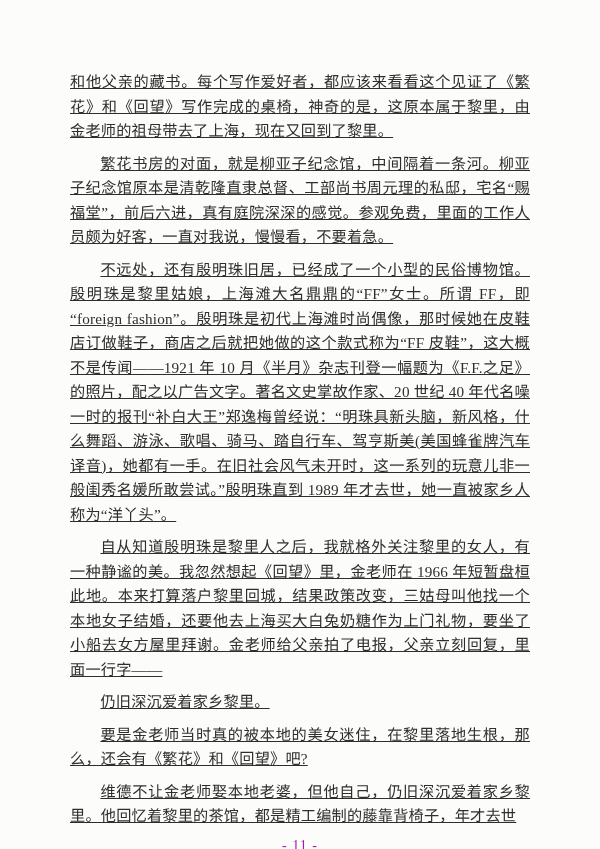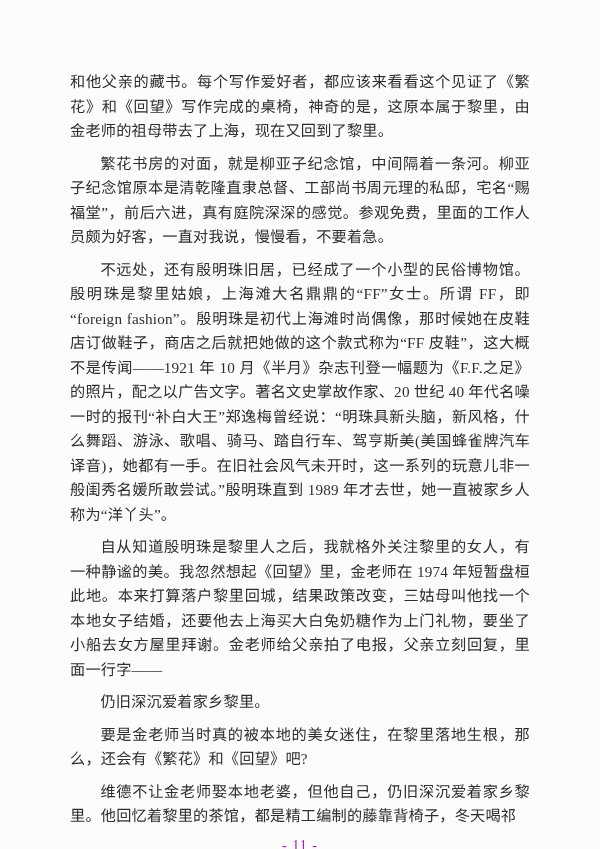--- a/index.html
+++ b/index.html
@@ -15,20 +15,21 @@
   .page {
     box-sizing: border-box;
     width: 600px;
     height: 849px;
     padding: 70px 70px 16px 70px;
     background: #fcfcfb;
     color: #2e2e2e;
     font-family: "Liberation Serif", "DejaVu Serif", serif;
     font-size: 15.2px;
     line-height: 24.5px;
+    text-decoration: underline;
   }
   .page p {
     margin: 0;
     text-align: justify;
     letter-spacing: 0.2px;
   }
   .page p.indent {
     text-indent: 2em;
     margin-top: 8px;
   }
@@ -40,18 +41,18 @@
     letter-spacing: 1px;
   }
 </style>
 </head>
 <body>
 
 <div class="page">
   <p>和他父亲的藏书。每个写作爱好者，都应该来看看这个见证了《繁花》和《回望》写作完成的桌椅，神奇的是，这原本属于黎里，由金老师的祖母带去了上海，现在又回到了黎里。</p>
   <p class="indent">繁花书房的对面，就是柳亚子纪念馆，中间隔着一条河。柳亚子纪念馆原本是清乾隆直隶总督、工部尚书周元理的私邸，宅名“赐福堂”，前后六进，真有庭院深深的感觉。参观免费，里面的工作人员颇为好客，一直对我说，慢慢看，不要着急。</p>
   <p class="indent">不远处，还有殷明珠旧居，已经成了一个小型的民俗博物馆。殷明珠是黎里姑娘，上海滩大名鼎鼎的“FF”女士。所谓 FF，即“foreign fashion”。殷明珠是初代上海滩时尚偶像，那时候她在皮鞋店订做鞋子，商店之后就把她做的这个款式称为“FF 皮鞋”，这大概不是传闻——1921 年 10 月《半月》杂志刊登一幅题为《F.F.之足》的照片，配之以广告文字。著名文史掌故作家、20 世纪 40 年代名噪一时的报刊“补白大王”郑逸梅曾经说：“明珠具新头脑，新风格，什么舞蹈、游泳、歌唱、骑马、踏自行车、驾亨斯美(美国蜂雀牌汽车译音)，她都有一手。在旧社会风气未开时，这一系列的玩意儿非一般闺秀名媛所敢尝试。”殷明珠直到 1989 年才去世，她一直被家乡人称为“洋丫头”。</p>
-  <p class="indent">自从知道殷明珠是黎里人之后，我就格外关注黎里的女人，有一种静谧的美。我忽然想起《回望》里，金老师在 1974 年短暂盘桓此地。本来打算落户黎里回城，结果政策改变，三姑母叫他找一个本地女子结婚，还要他去上海买大白兔奶糖作为上门礼物，要坐了小船去女方屋里拜谢。金老师给父亲拍了电报，父亲立刻回复，里面一行字——</p>
+  <p class="indent">自从知道殷明珠是黎里人之后，我就格外关注黎里的女人，有一种静谧的美。我忽然想起《回望》里，金老师在 1966 年短暂盘桓此地。本来打算落户黎里回城，结果政策改变，三姑母叫他找一个本地女子结婚，还要他去上海买大白兔奶糖作为上门礼物，要坐了小船去女方屋里拜谢。金老师给父亲拍了电报，父亲立刻回复，里面一行字——</p>
   <p class="indent">仍旧深沉爱着家乡黎里。</p>
   <p class="indent">要是金老师当时真的被本地的美女迷住，在黎里落地生根，那么，还会有《繁花》和《回望》吧?</p>
-  <p class="indent">维德不让金老师娶本地老婆，但他自己，仍旧深沉爱着家乡黎里。他回忆着黎里的茶馆，都是精工编制的藤靠背椅子，冬天喝祁</p>
+  <p class="indent">维德不让金老师娶本地老婆，但他自己，仍旧深沉爱着家乡黎里。他回忆着黎里的茶馆，都是精工编制的藤靠背椅子，年才去世</p>
   <div class="page-footer">- 11 -</div>
 </div>
 
 </body></html>

